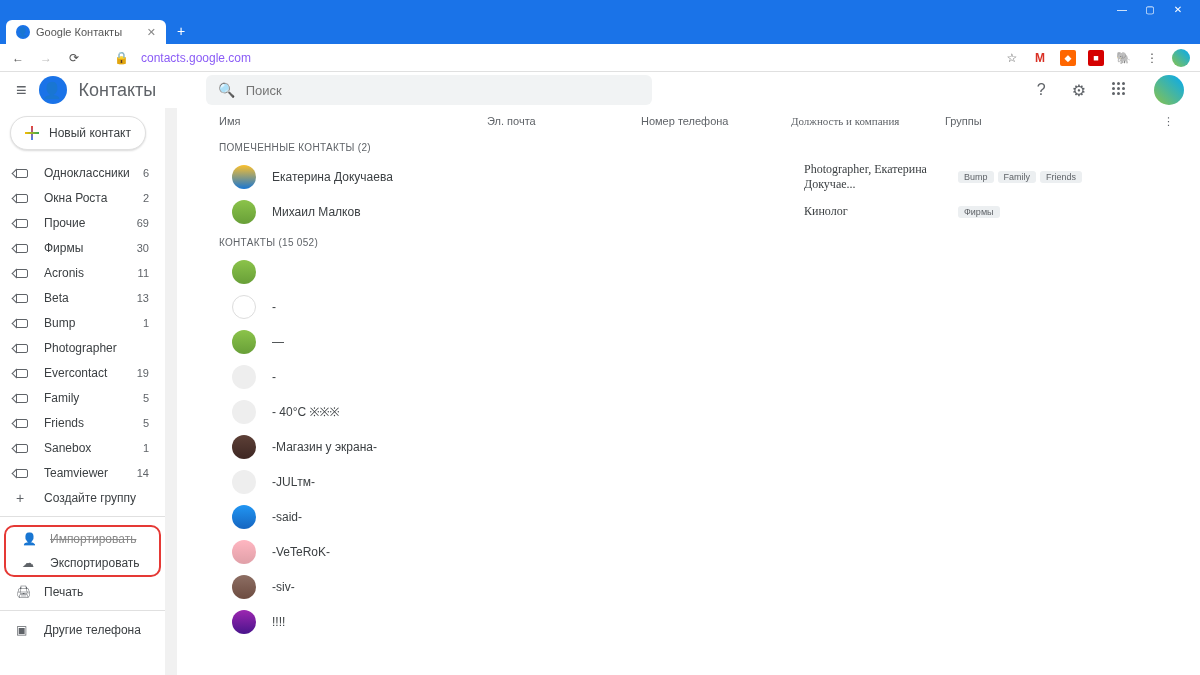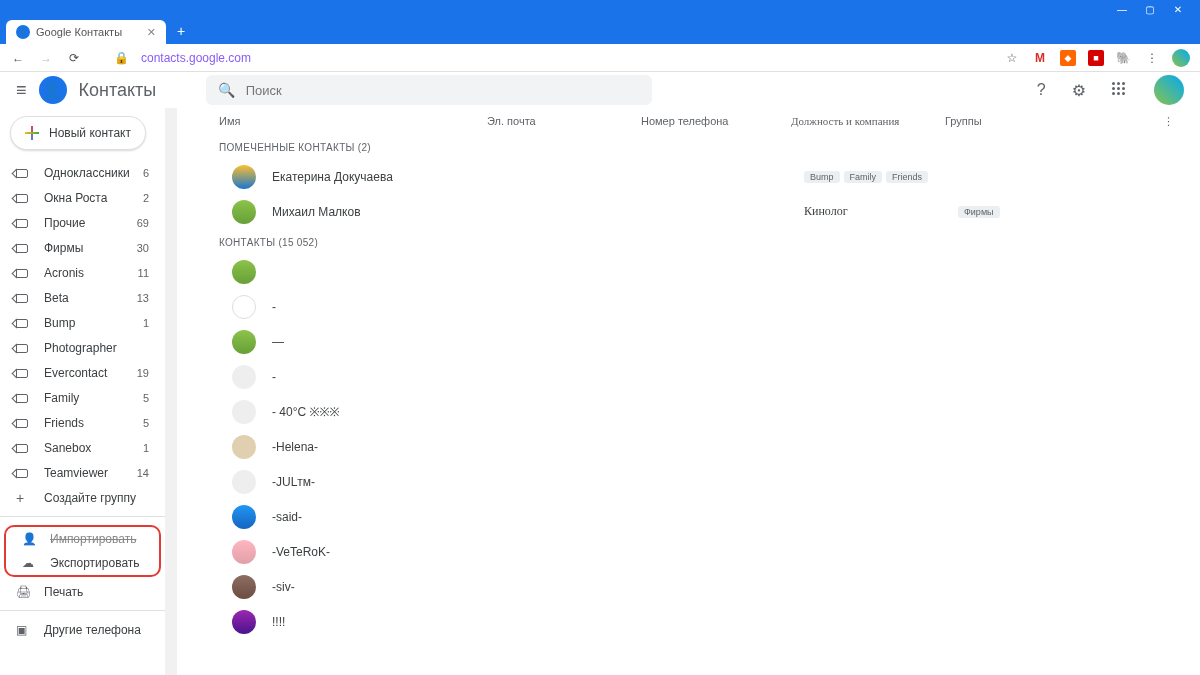--- a/index.html
+++ b/index.html
@@ -294,20 +294,21 @@
     </div>
     <div class="section-title">ПОМЕЧЕННЫЕ КОНТАКТЫ (2)</div>
     <div id="starred-rows">
         <div class="row">
           <span class="col-name">
             <span class="row-avatar avyb"></span>
             <span>Екатерина Докучаева</span>
           </span>
           <span class="col-email"><span class="blur-pill" style="width:130px"></span></span>
           <span class="col-phone"><span class="blur-pill" style="width:60px"></span></span>
+          <span class="col-job">Photographer, Екатерина Докучае...</span>
           <span class="col-group tags">
             <span class="tag">Bump</span>
             <span class="tag">Family</span>
             <span class="tag">Friends</span>
           </span>
         </div>
         <div class="row">
           <span class="col-name">
             <span class="row-avatar avg"></span>
             <span>Михаил Малков</span>
@@ -367,22 +368,22 @@
             <span class="row-avatar avbl"></span>
             <span>- 40°C ※※※</span>
           </span>
           <span class="col-email"></span>
           <span class="col-phone"></span>
           <span class="col-job"></span>
           <span class="col-group"></span>
         </div>
         <div class="row">
           <span class="col-name">
-            <span class="row-avatar avb"></span>
-            <span>-Helena-</span>
+            <span class="row-avatar avp"></span>
+            <span>-Магазин у экрана-</span>
           </span>
           <span class="col-email"></span>
           <span class="col-phone"></span>
           <span class="col-job"></span>
           <span class="col-group"></span>
         </div>
         <div class="row">
           <span class="col-name">
             <span class="row-avatar avbl"></span>
             <span>-JULтм-</span>

